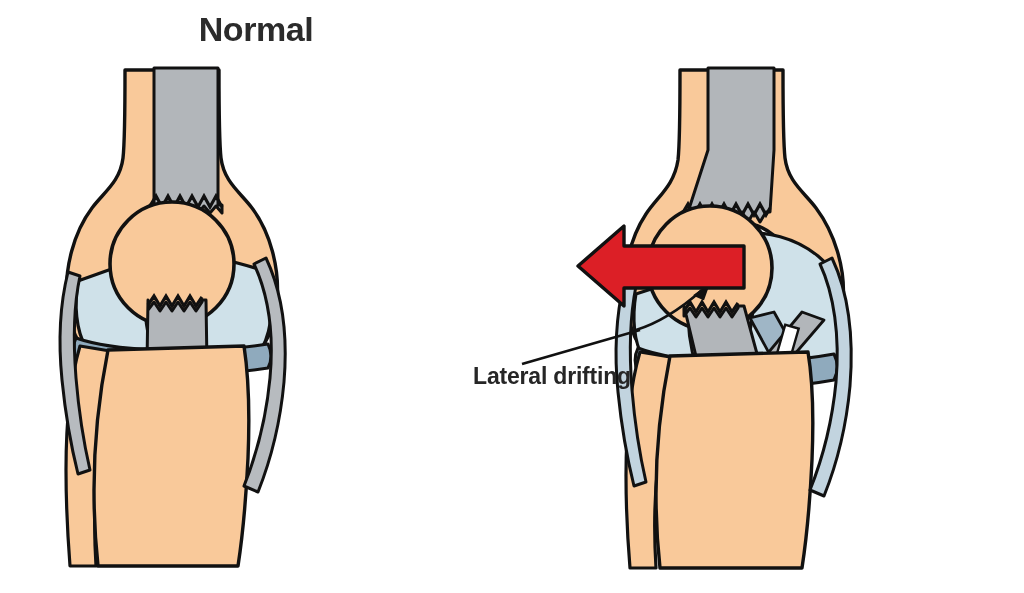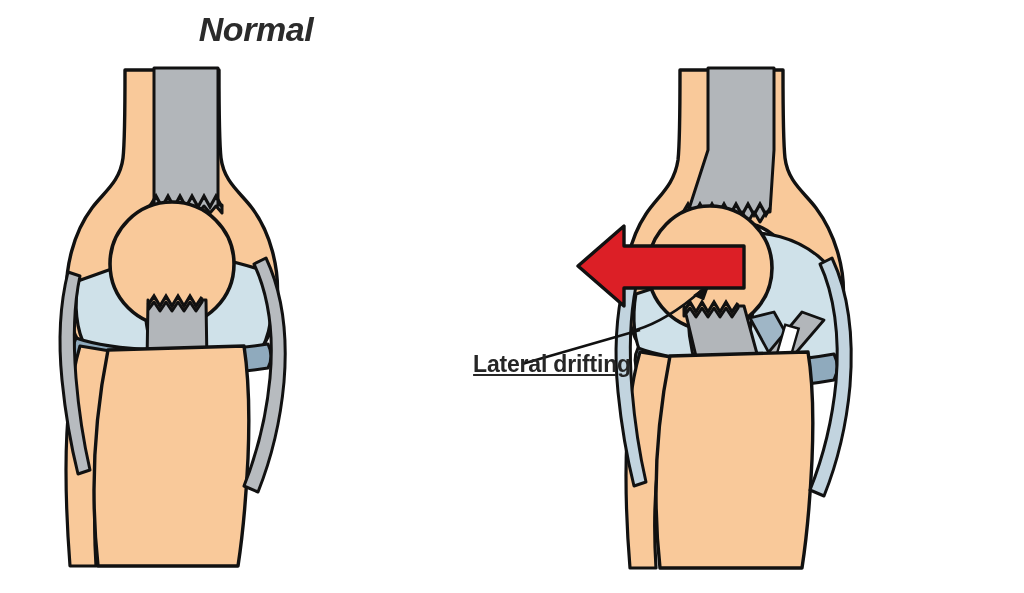--- a/index.html
+++ b/index.html
@@ -15,21 +15,20 @@
     position: relative;
     width: 1024px;
     height: 593px;
     background: #ffffff;
     overflow: hidden;
   }
   .panel {
     position: absolute;
     top: 0;
     height: 470px;
-    font-style: italic;
   }
   #panel-normal { left: 0; width: 512px; }
   #panel-chondro { left: 512px; width: 512px; }
 
   .panel-title {
     position: absolute;
     top: 12px;
     width: 100%;
     text-align: center;
     font-family: "Liberation Sans", sans-serif;
@@ -45,30 +44,29 @@
 
   .figure-svg {
     position: absolute;
     top: 0;
     left: 0;
   }
 
   .callout {
     position: absolute;
     left: 440px;
-    top: 350px;
+    top: 362px;
     width: 224px;
     text-align: center;
     font-family: "Liberation Sans", sans-serif;
     font-weight: bold;
     font-size: 23px;
     line-height: 1.22;
     color: #262626;
     letter-spacing: -0.2px;
-    text-decoration: underline;
   }
   .callout .line { display: block; }
 </style>
 </head>
 <body>
 
 <div id="stage">
 
   <div class="panel" id="panel-normal">
 

